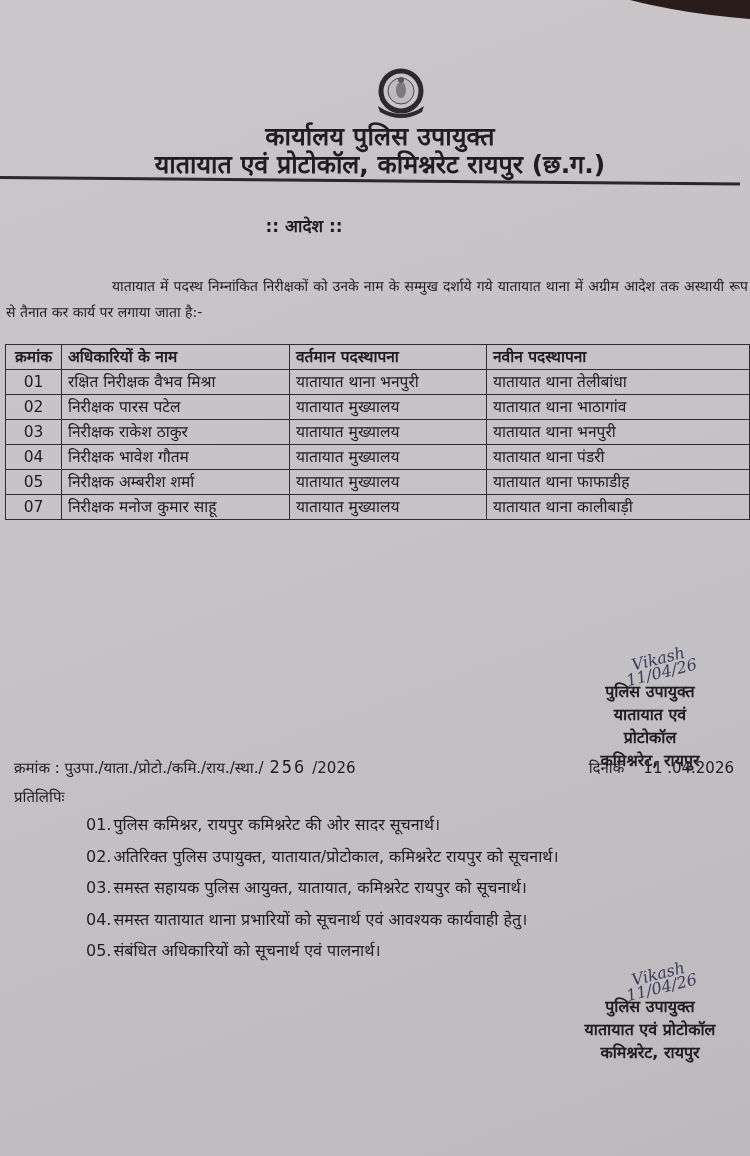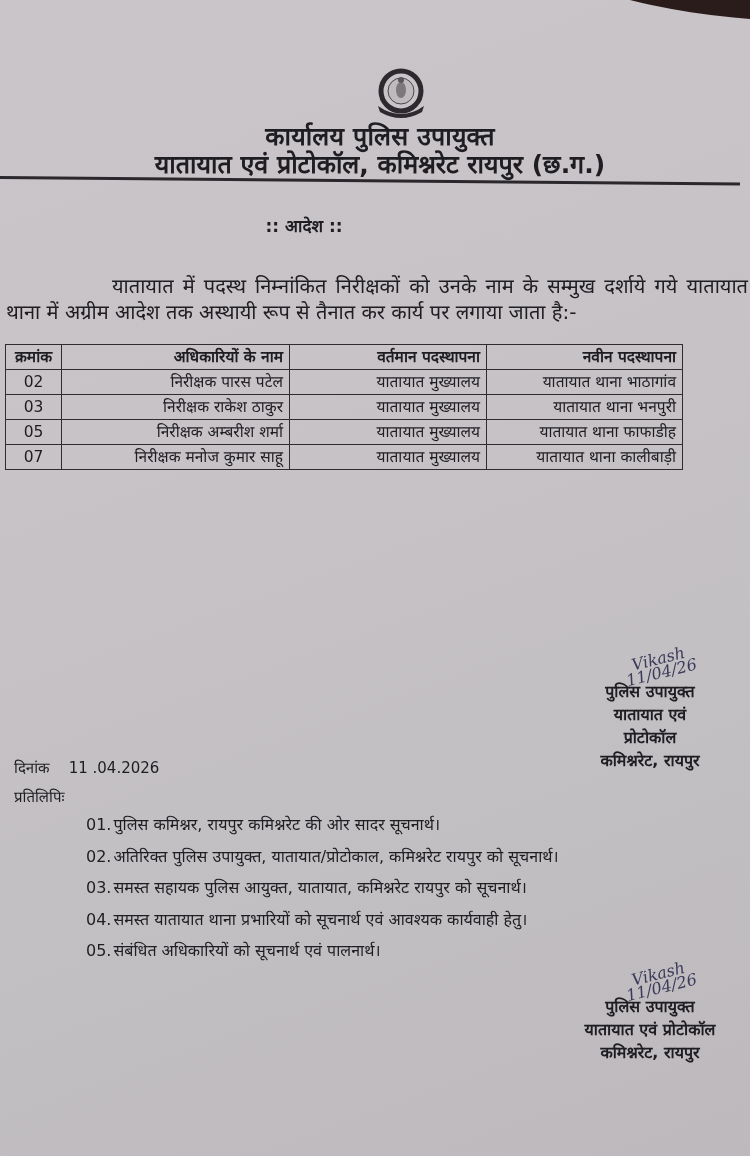--- a/index.html
+++ b/index.html
@@ -35,29 +35,29 @@
     .header-rule {
       position: absolute; left: 0; top: 176px; width: 740px; height: 3px;
       background: #2a282c; transform: rotate(0.5deg); transform-origin: left;
     }
     .order-title {
       position: absolute; left: 0; width: 608px; top: 214px;
       text-align: center; font-size: 17px; font-weight: bold;
     }
     .para {
       position: absolute; left: 6px; width: 742px; top: 273px;
-      font-size: 20px; line-height: 26px;
+      font-size: 14px; line-height: 26px;
       text-indent: 106px; text-align: justify;
     }
     table.posting {
-      position: absolute; left: 5px; top: 344px; width: 678px;
+      position: absolute; left: 5px; top: 344px; width: 745px;
       border-collapse: collapse; font-size: 15.5px;
     }
     table.posting th, table.posting td {
-      border: 1.5px solid #2e2c30; padding: 1px 6px; text-align: right;
+      border: 1.5px solid #2e2c30; padding: 1px 6px; text-align: left;
       font-weight: normal; vertical-align: top; line-height: 22px;
     }
     table.posting th { font-weight: bold; }
     table.posting td.c-sr, table.posting th.c-sr { text-align: center; width: 56px; padding: 1px 2px; }
     table.posting .c-name { width: 228px; }
     table.posting .c-cur { width: 197px; }
     .sig {
       position: absolute; text-align: center; font-size: 16px; line-height: 23px;
       font-weight: bold;
     }
@@ -109,30 +109,42 @@
   <thead>
     <tr>
       <th class="c-sr">क्रमांक</th>
       <th class="c-name">अधिकारियों के नाम</th>
       <th class="c-cur">वर्तमान पदस्थापना</th>
       <th>नवीन पदस्थापना</th>
     </tr>
   </thead>
   <tbody>
     <tr>
+      <td class="c-sr">01</td>
+      <td>रक्षित निरीक्षक वैभव मिश्रा</td>
+      <td>यातायात थाना भनपुरी</td>
+      <td>यातायात थाना तेलीबांधा</td>
+    </tr>
+    <tr>
       <td class="c-sr">02</td>
       <td>निरीक्षक पारस पटेल</td>
       <td>यातायात मुख्यालय</td>
       <td>यातायात थाना भाठागांव</td>
     </tr>
     <tr>
       <td class="c-sr">03</td>
       <td>निरीक्षक राकेश ठाकुर</td>
       <td>यातायात मुख्यालय</td>
       <td>यातायात थाना भनपुरी</td>
+    </tr>
+    <tr>
+      <td class="c-sr">04</td>
+      <td>निरीक्षक भावेश गौतम</td>
+      <td>यातायात मुख्यालय</td>
+      <td>यातायात थाना पंडरी</td>
     </tr>
     <tr>
       <td class="c-sr">05</td>
       <td>निरीक्षक अम्बरीश शर्मा</td>
       <td>यातायात मुख्यालय</td>
       <td>यातायात थाना फाफाडीह</td>
     </tr>
     <tr>
       <td class="c-sr">07</td>
       <td>निरीक्षक मनोज कुमार साहू</td>
@@ -144,20 +156,23 @@
 
 <div class="sig sig1">
   <span class="scrawl">Vikash 11/04/26</span>
   <div>पुलिस उपायुक्त</div>
   <div>यातायात एवं प्रोटोकॉल</div>
   <div>कमिश्नरेट, रायपुर</div>
 </div>
 
 <div class="ref-line">
   <span>
+    <span>क्रमांक : पुउपा./याता./प्रोटो./कमि./राय./स्था./</span><span class="hand">256</span><span>/2026</span>
+  </span>
+  <span>
     <span>दिनांक</span>&nbsp;&nbsp;&nbsp;
     <span>11 .04.2026</span>
   </span>
 </div>
 
 <div class="copy-label">प्रतिलिपिः</div>
 <ol class="copy-list">
   <li><span class="num">01.</span><span>पुलिस कमिश्नर, रायपुर कमिश्नरेट की ओर सादर सूचनार्थ।</span></li>
   <li><span class="num">02.</span><span>अतिरिक्त पुलिस उपायुक्त, यातायात/प्रोटोकाल, कमिश्नरेट रायपुर को सूचनार्थ।</span></li>
   <li><span class="num">03.</span><span>समस्त सहायक पुलिस आयुक्त, यातायात, कमिश्नरेट रायपुर को सूचनार्थ।</span></li>

